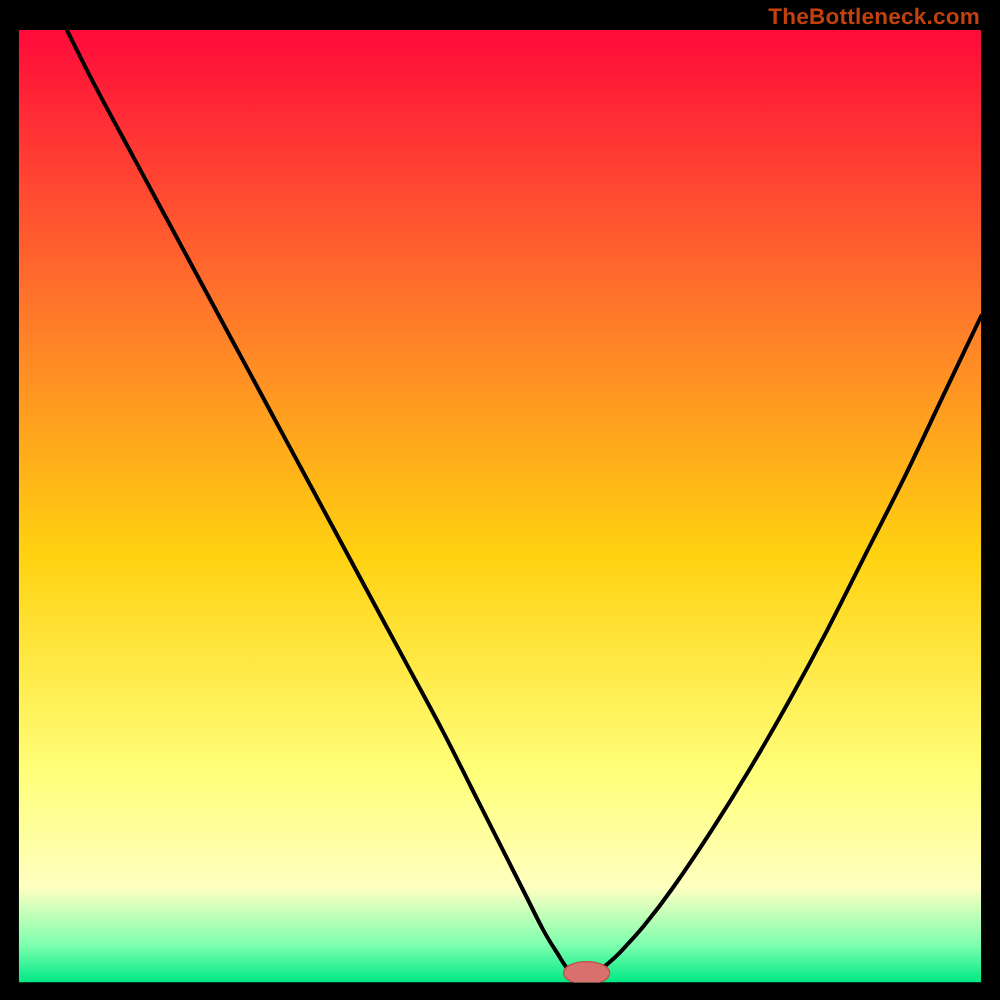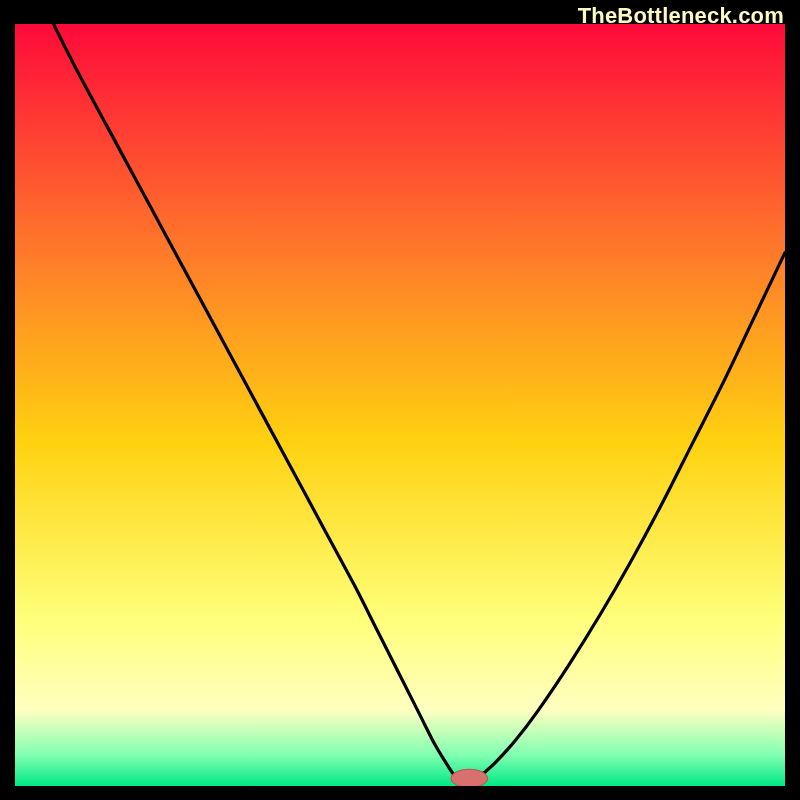--- a/index.html
+++ b/index.html
@@ -16,23 +16,23 @@
     top: 24px;
     width: 770px;
     height: 762px;
     background: #000;
   }
   .attribution {
     position: absolute;
     top: 3px;
     right: 16px;
     font-family: Arial, Helvetica, sans-serif;
-    font-size: 22px;
+    font-size: 18px;
     font-weight: bold;
-    color: #fef9c3;
+    color: #c2410c;
     letter-spacing: 0.2px;
   }
   .plot {
     position: absolute;
     left: 15px;
     top: 24px;
     width: 770px;
     height: 762px;
     display: block;
   }

